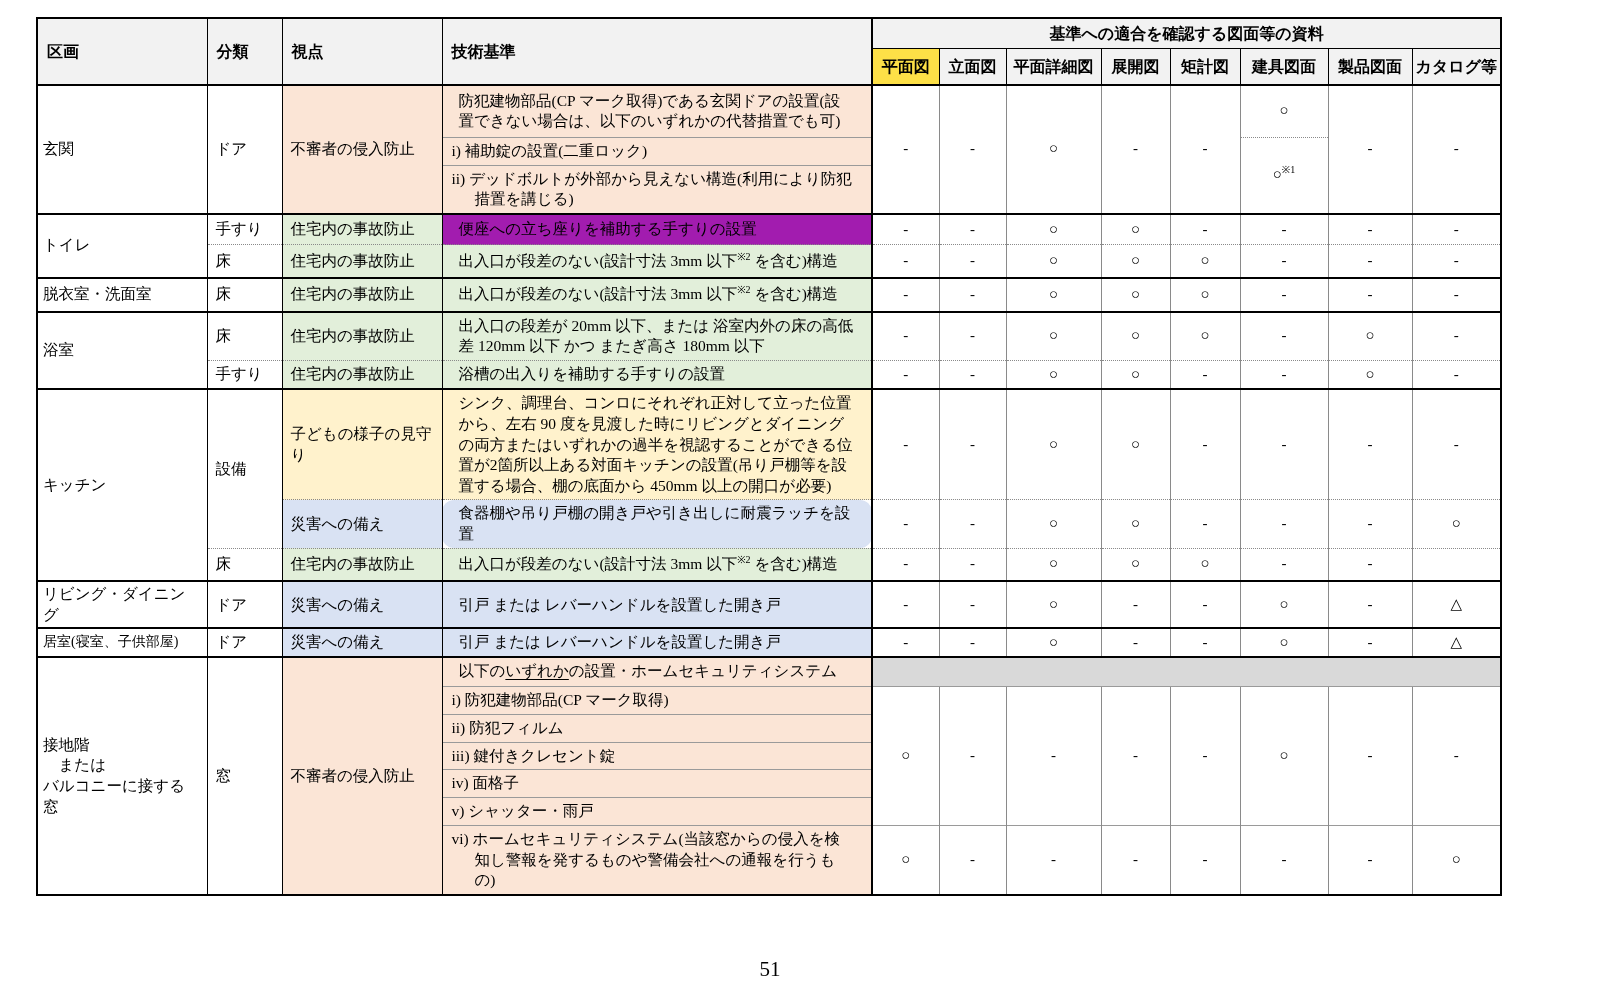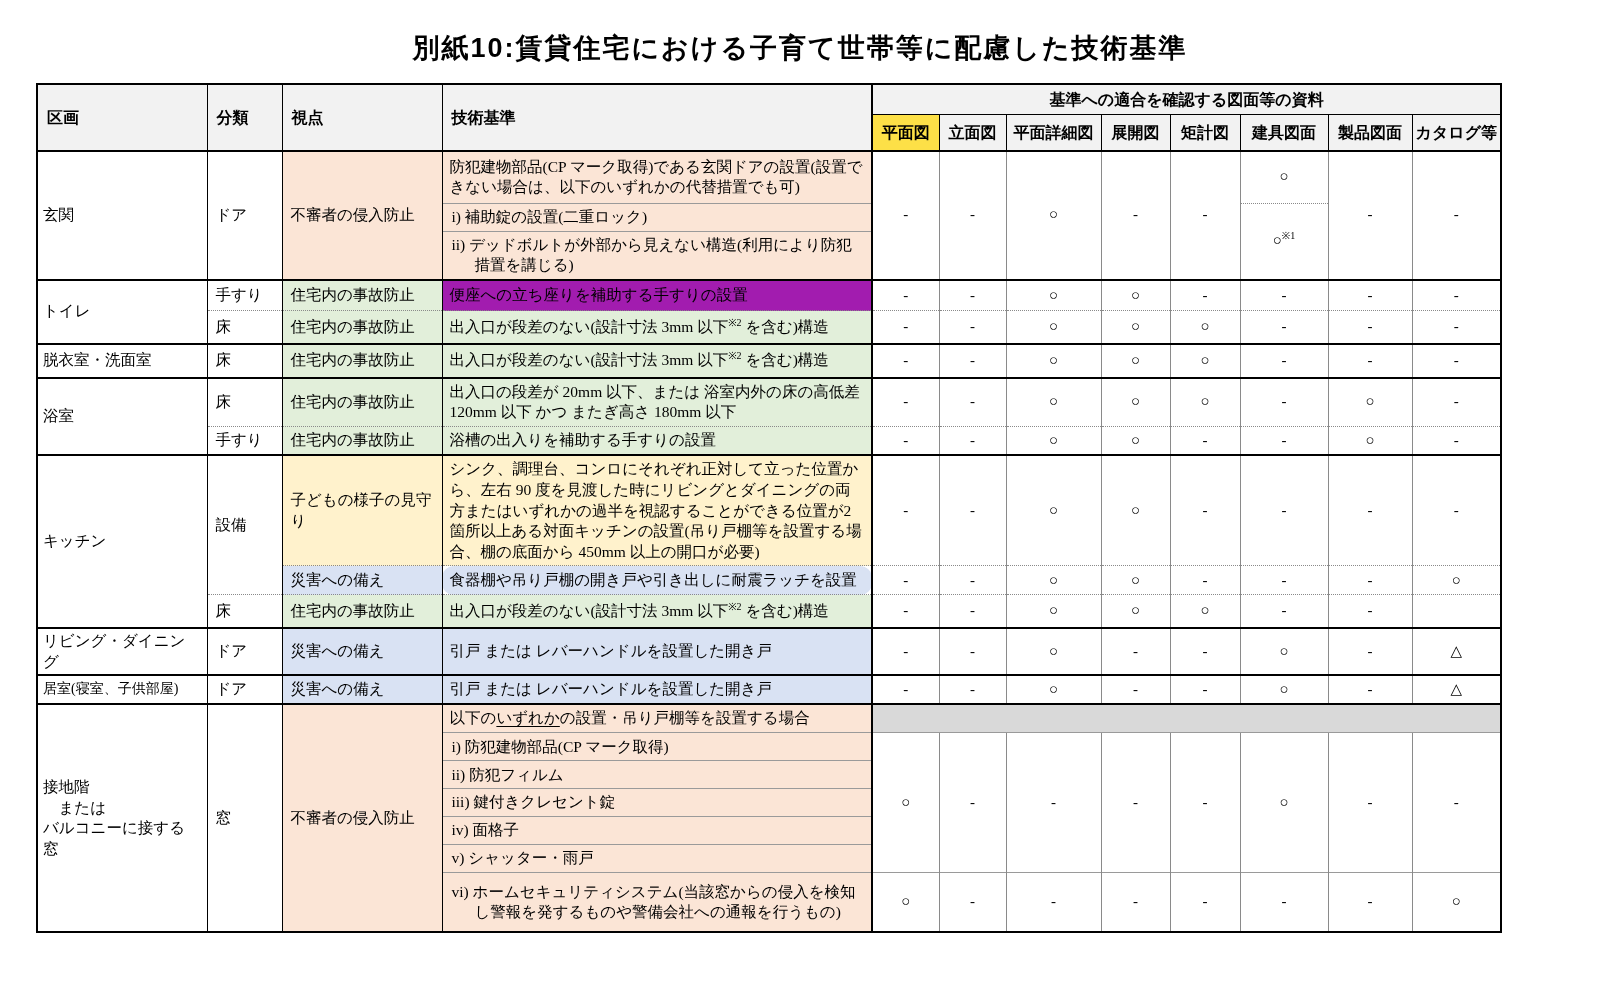--- a/index.html
+++ b/index.html
@@ -35,41 +35,40 @@
   
   tr.g > td   { border-top:2px solid #000; }
   tr.dot > td { border-top:1px dotted #8a8a8a; }
   tr.sub > td { border-top:1px solid #9a9a9a; }
   .bt-dot { border-top:1px dotted #8a8a8a !important; }
   
   .area { padding-left:5px; white-space:pre-line; }
   .area.small { font-size:14px; }
   .cls  { padding-left:8px; }
   .view { padding-left:8px; }
-  .tech { padding:3px 7px; }
+  .tech { padding:3px 16px; }
   .hang { padding-left:32px; text-indent:-23px; }
   .chk {
     border-left:1px solid #8a8a8a; text-align:center; padding:1px;
     font-size:15px;
   }
   .cf { border-left:2px solid #000 !important; }
   sup.note { font-size:10px; vertical-align:super; line-height:0; }
   .u { text-decoration:underline; text-underline-offset:3px; }
   .band { padding:0; }
   .page-number {
     position:absolute; left:0; bottom:26px; width:1540px; text-align:center;
     font-size:21px; font-family:"Liberation Serif","DejaVu Serif",serif;
   }
 </style>
 </head>
 <body>
 
 <div class="page">
 
-  <div class="title">別紙10:賃貸住宅における子育て世帯等に配慮した技術基準</div>
 
   <table class="std">
     <colgroup>
       <col style="width:170px">
         <col style="width:75px">
         <col style="width:160px">
         <col style="width:430px">
       <col style="width:67px">
         <col style="width:67px">
         <col style="width:95px">
@@ -265,21 +264,21 @@
         <td class="chk">△</td>
       </tr>
 
       <tr class="g" style="height:29px">
         <td rowspan="7" class="area">接地階
 　または
 バルコニーに接する
 窓</td>
         <td rowspan="7" class="cls">窓</td>
         <td rowspan="7" class="view" style="background-color: rgb(251, 229, 214);">不審者の侵入防止</td>
-        <td class="tech" style="background-color: rgb(251, 229, 214);"><span>以下の</span><span class="u">いずれか</span><span>の設置・吊り戸棚等を設置する場合</span></td>
+        <td class="tech" style="background-color: rgb(251, 229, 214);"><span>以下の</span><span class="u">いずれか</span><span>の設置・ホームセキュリティシステム</span></td>
         <td colspan="8" class="band cf" style="background-color: rgb(217, 217, 217);"></td>
       </tr>
       <tr class="sub" style="height:28px">
         <td class="tech hang" style="background-color: rgb(251, 229, 214);">i) 防犯建物部品(CP マーク取得)</td>
         <td rowspan="5" class="chk cf">○</td>
         <td rowspan="5" class="chk">-</td>
         <td rowspan="5" class="chk">-</td>
         <td rowspan="5" class="chk">-</td>
         <td rowspan="5" class="chk">-</td>
         <td rowspan="5" class="chk">○</td>
@@ -305,14 +304,15 @@
         <td class="chk">-</td>
         <td class="chk">-</td>
         <td class="chk">-</td>
         <td class="chk">-</td>
         <td class="chk">-</td>
         <td class="chk">○</td>
       </tr>
     </tbody>
   </table>
 
+  <div class="page-number">51</div>
 
 </div>
 
 </body></html>

